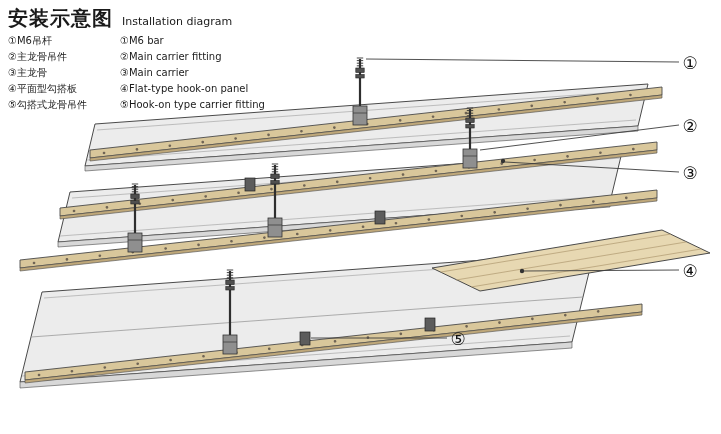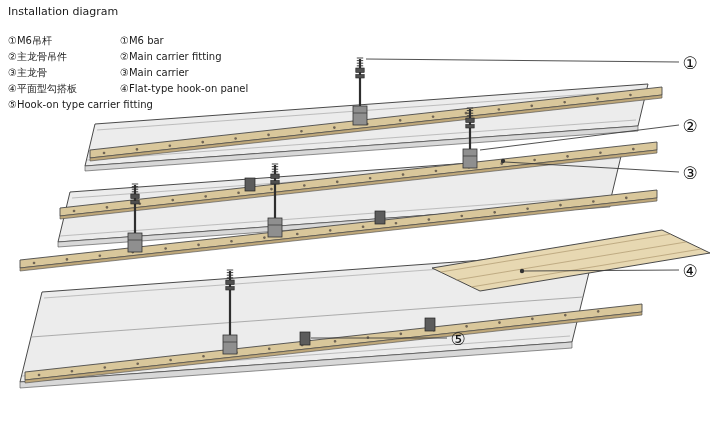--- a/index.html
+++ b/index.html
@@ -138,32 +138,34 @@
     <g>
       <text class="callout" x="690" y="63" text-anchor="middle" dominant-baseline="central">①</text>
       <text class="callout" x="690" y="126" text-anchor="middle" dominant-baseline="central">②</text>
       <text class="callout" x="690" y="173" text-anchor="middle" dominant-baseline="central">③</text>
       <text class="callout" x="690" y="271" text-anchor="middle" dominant-baseline="central">④</text>
       <text class="callout" x="458" y="339" text-anchor="middle" dominant-baseline="central">⑤</text>
     </g>
   </svg>
 
   <div class="header">
+    <span class="title-zh">安装示意图</span>
     <span class="title-en">Installation diagram</span>
   </div>
 
   <div class="legend">
     <span class="lcell zh"><span>①</span><span>M6吊杆</span></span>
     <span class="lcell en"><span>①</span><span>M6 bar</span></span>
 
     <span class="lcell zh"><span>②</span><span>主龙骨吊件</span></span>
     <span class="lcell en"><span>②</span><span>Main carrier fitting</span></span>
 
     <span class="lcell zh"><span>③</span><span>主龙骨</span></span>
     <span class="lcell en"><span>③</span><span>Main carrier</span></span>
 
     <span class="lcell zh"><span>④</span><span>平面型勾搭板</span></span>
     <span class="lcell en"><span>④</span><span>Flat-type hook-on panel</span></span>
 
+    <span class="lcell zh"><span>⑤</span><span>勾搭式龙骨吊件</span></span>
     <span class="lcell en"><span>⑤</span><span>Hook-on type carrier fitting</span></span>
   </div>
 
 </div>
 
 </body></html>

